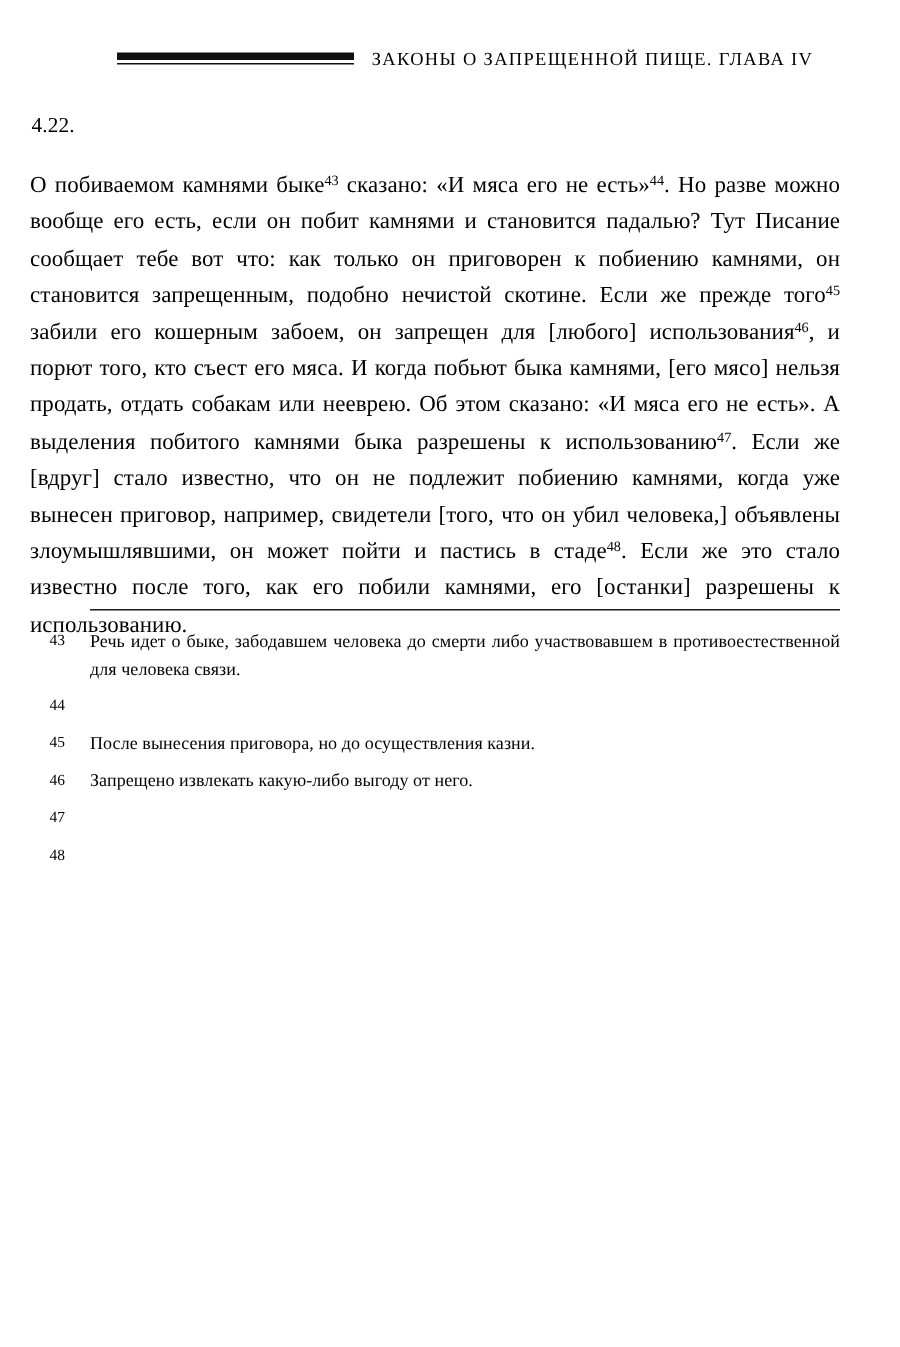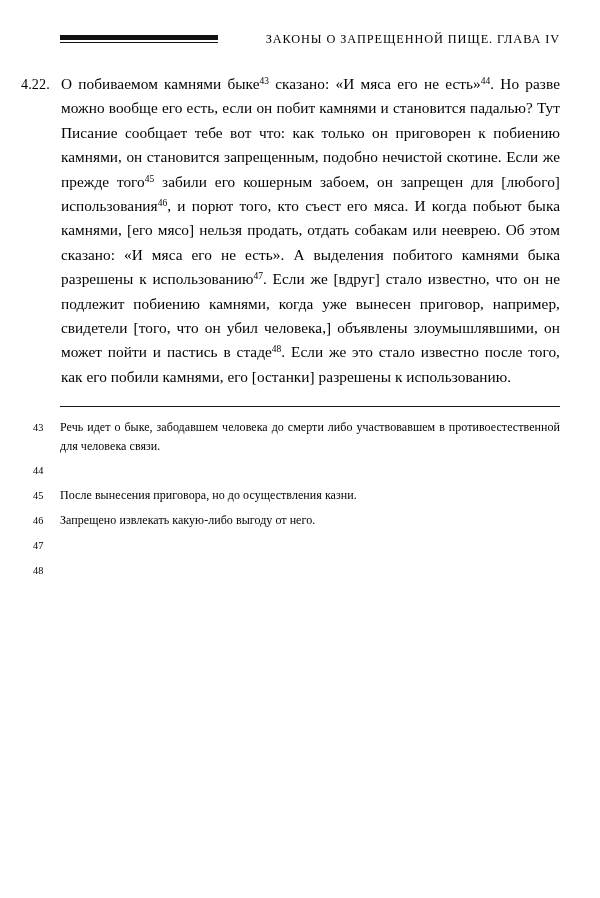--- a/index.html
+++ b/index.html
@@ -24,21 +24,21 @@
 
   
   .running-header {
     position: absolute;
     left: 60px;
     right: 40px;
     top: 28px;
     height: 24px;
     display: flex;
     align-items: center;
-    justify-content: space-between;
+    justify-content: center;
     gap: 10px;
   }
   .header-rule {
     flex: 1 1 auto;
     position: relative;
     height: 10px;
     max-width: 158px;
     margin-right: 2px;
   }
   .header-rule::before {
@@ -69,20 +69,21 @@
   
   .body-block {
     position: absolute;
     left: 20px;
     top: 72px;
     width: 540px;
   }
   .section {
     display: flex;
     align-items: flex-start;
+    flex-direction: column;
   }
   .section-number {
     width: 40px;
     flex: 0 0 40px;
     font-size: 14.2px;
     line-height: 24.4px;
     text-align: left;
     padding-left: 1px;
     letter-spacing: 0.1px;
   }

